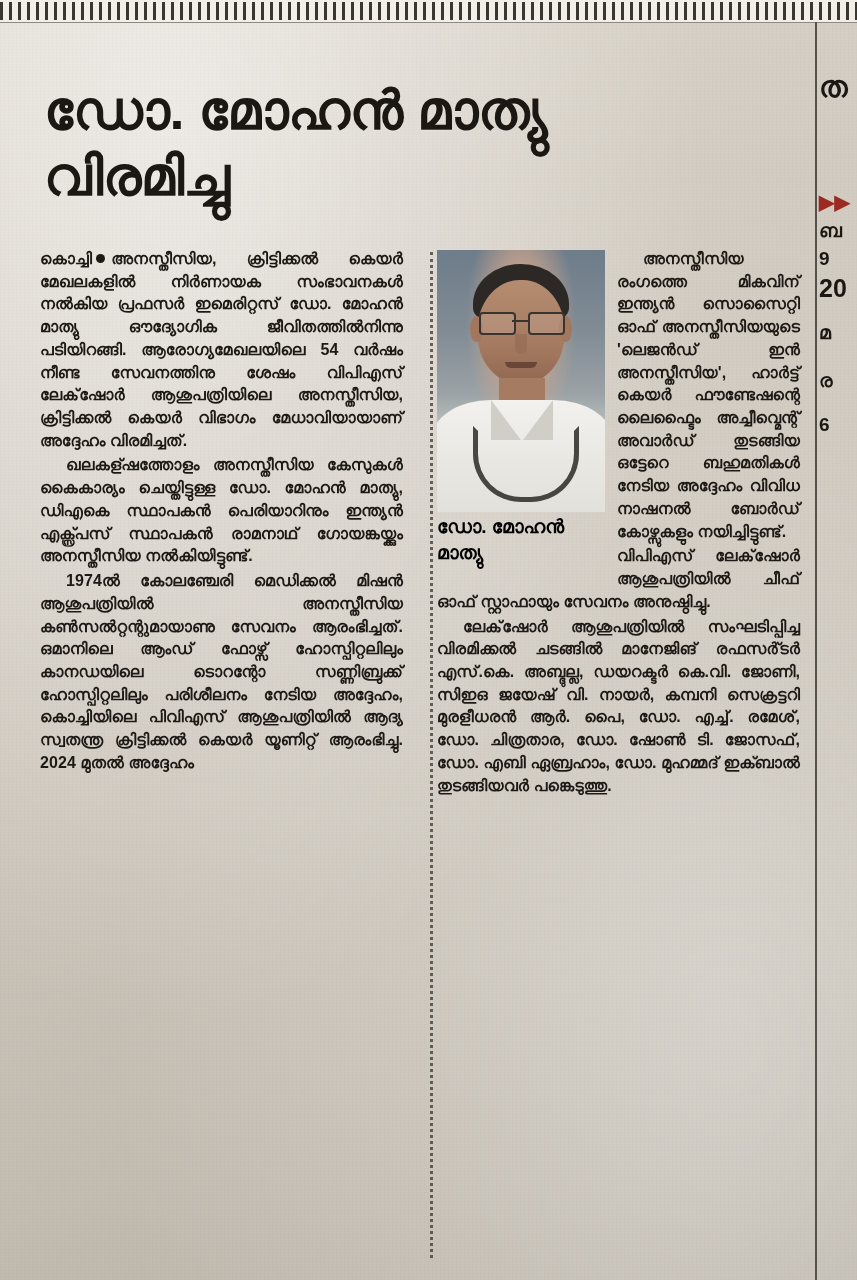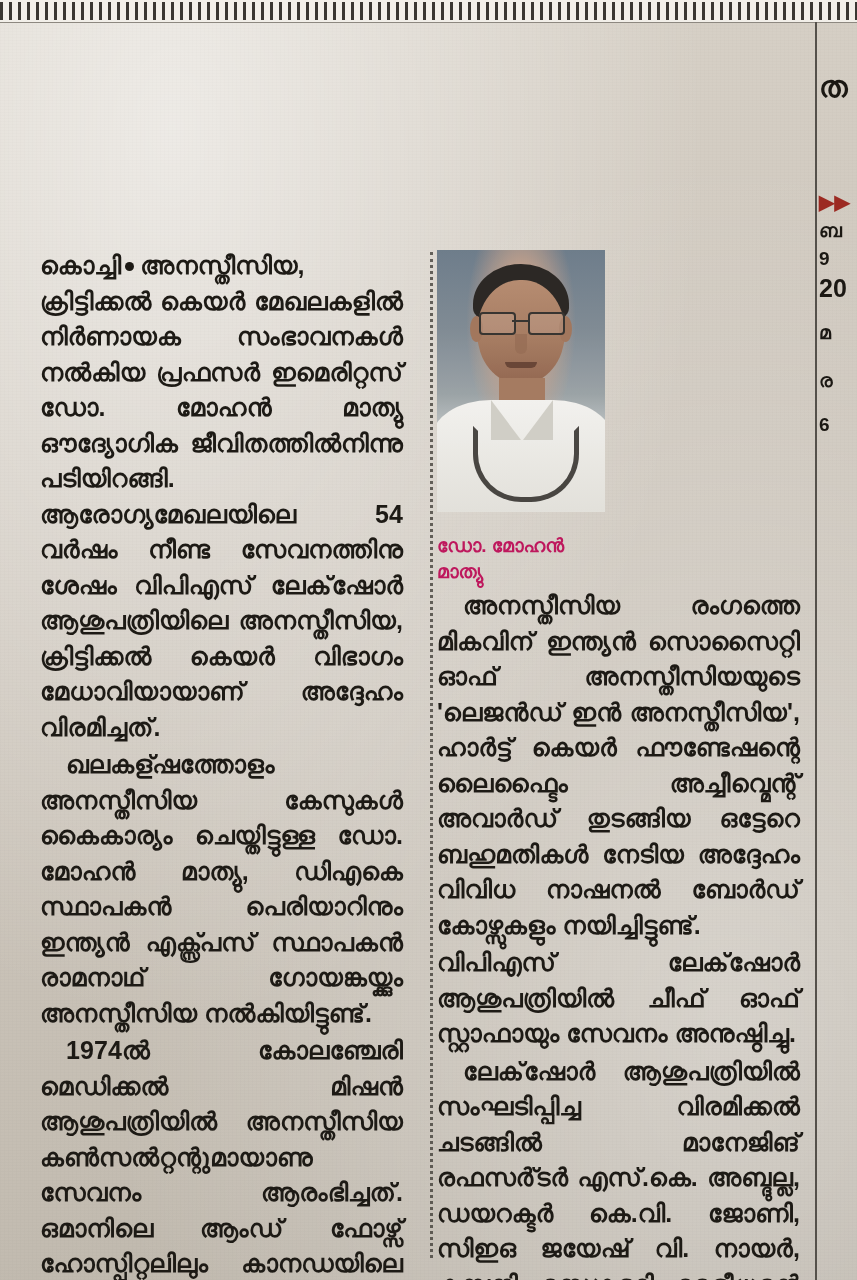--- a/index.html
+++ b/index.html
@@ -109,21 +109,21 @@
     top: 252px;
     bottom: 22px;
     width: 0;
     border-left: 3px dotted #3b3832;
     opacity: .75;
   }
 
   p.body {
     margin: 0 0 2px 0;
     color: #1d1a15;
-    font-size: 25px;
+    font-size: 16px;
     line-height: 1.42;
     text-align: justify;
     font-weight: 600;
     letter-spacing: .1px;
   }
   p.body.indent { text-indent: 26px; }
 
   .lead-city {
     font-weight: 700;
   }
@@ -244,25 +244,25 @@
     position: absolute;
     left: 36px; top: 176px;
     width: 96px; height: 66px;
     border: 5px solid #2f2c28;
     border-top-color: transparent;
     border-radius: 0 0 48px 48px;
     opacity: .85;
   }
 
   .caption {
-    color: #be185d;
+    color: #000000;
     font-size: 19px;
     line-height: 1.35;
     font-weight: 700;
-    margin-top: 21px;
+    margin-top: 2px;
     width: 168px;
   }
 
   .faded-red {
     position: absolute;
     left: 300px; top: 120px;
     width: 360px; height: 150px;
     color: rgba(150,40,30,.10);
     font-size: 96px;
     font-weight: 700;
@@ -275,20 +275,21 @@
 <div class="page">
   <div class="paper"></div>
   <div class="grain"></div>
 
   <div class="perf-strip">
     <div class="teeth"></div>
   </div>
 
   <div class="faded-red"></div>
 
+  <h1 class="headline">ഡോ. മോഹൻ മാത്യു വിരമിച്ചു</h1>
 
   <div class="divider"></div>
 
   <div class="columns">
 
     <div class="col left">
       <p class="body">
         <span class="lead-city">കൊച്ചി</span><span class="bullet-dot"></span><span>അനസ്തീസിയ, ക്രിട്ടിക്കൽ കെയർ മേഖലകളിൽ നിർണായക സംഭാവനകൾ നൽകിയ പ്രഫസർ ഇമെരിറ്റസ് ഡോ. മോഹൻ മാത്യു ഔദ്യോഗിക ജീവിതത്തിൽനിന്നു പടിയിറങ്ങി. ആരോഗ്യമേഖലയിലെ 54 വർഷം നീണ്ട സേവനത്തിനു ശേഷം വിപിഎസ് ലേക്‌ഷോർ ആശുപത്രിയിലെ അനസ്തീസിയ, ക്രിട്ടിക്കൽ കെയർ വിഭാഗം മേധാവിയായാണ് അദ്ദേഹം വിരമിച്ചത്.</span>
       </p>
       <p class="body indent">ഖലകള്ഷത്തോളം അനസ്തീസിയ കേസുകൾ കൈകാര്യം ചെയ്തിട്ടുള്ള ഡോ. മോഹൻ മാത്യു, ഡിഎകെ സ്ഥാപകൻ പെരിയാറിനും ഇന്ത്യൻ എക്സ്പ്രസ് സ്ഥാപകൻ രാമനാഥ് ഗോയങ്കയ്ക്കും അനസ്തീസിയ നൽകിയിട്ടുണ്ട്.</p>

